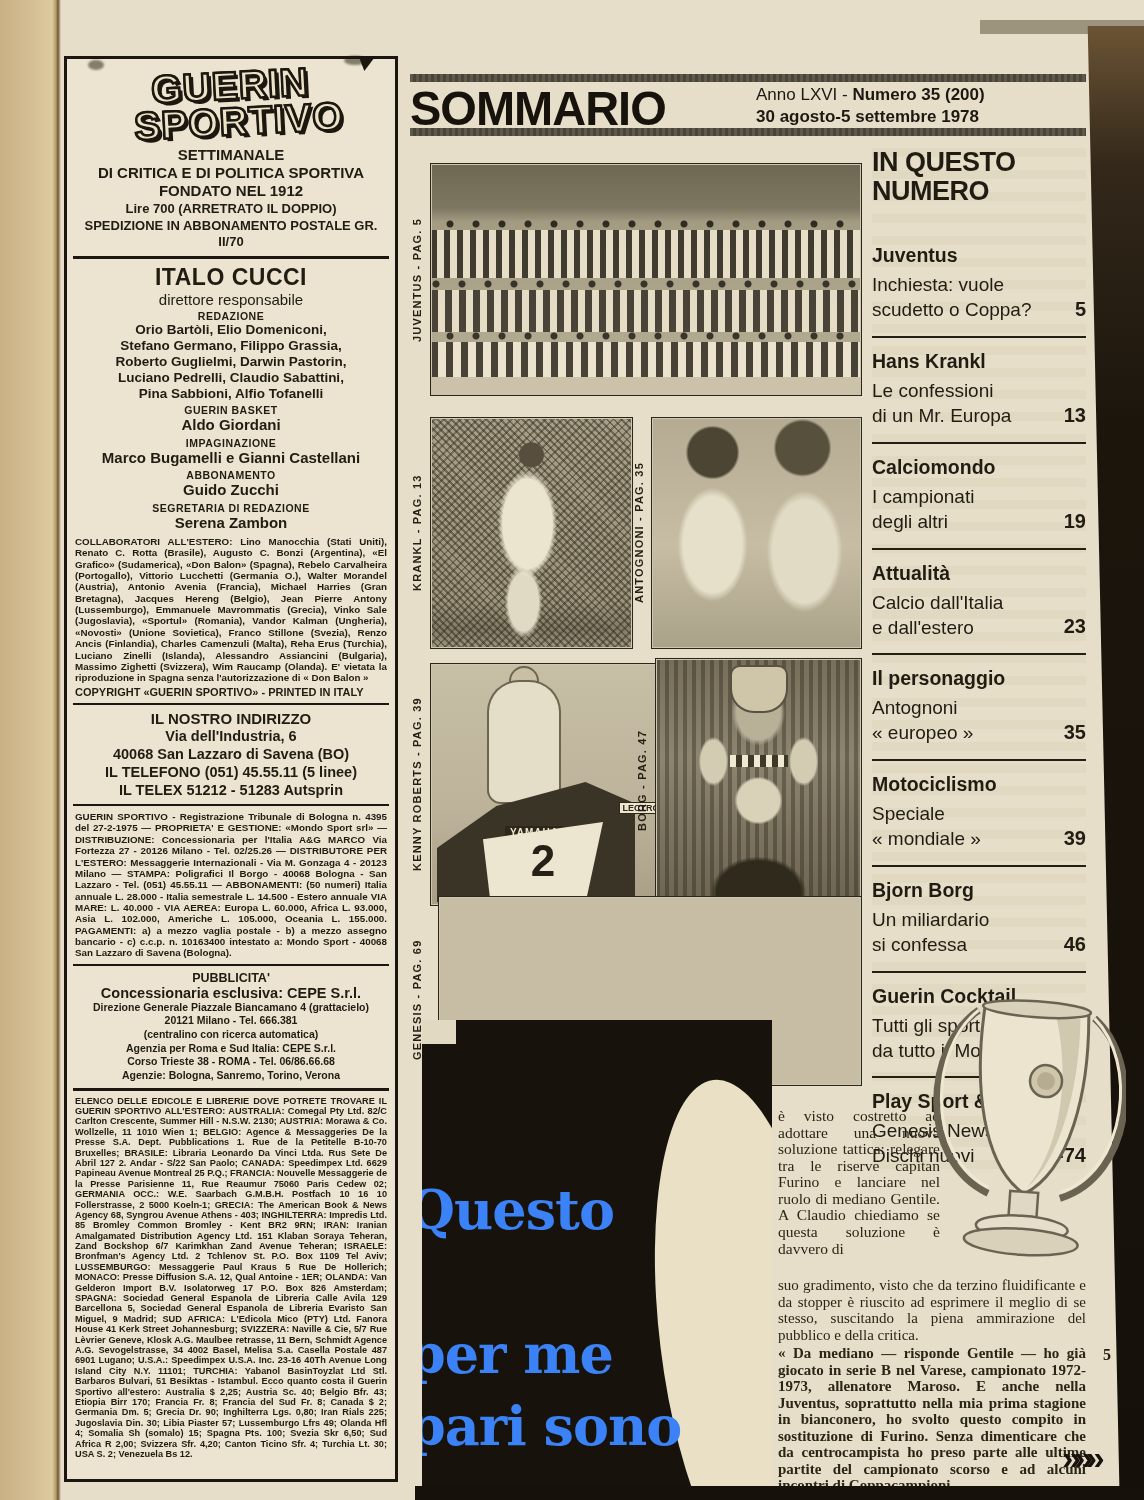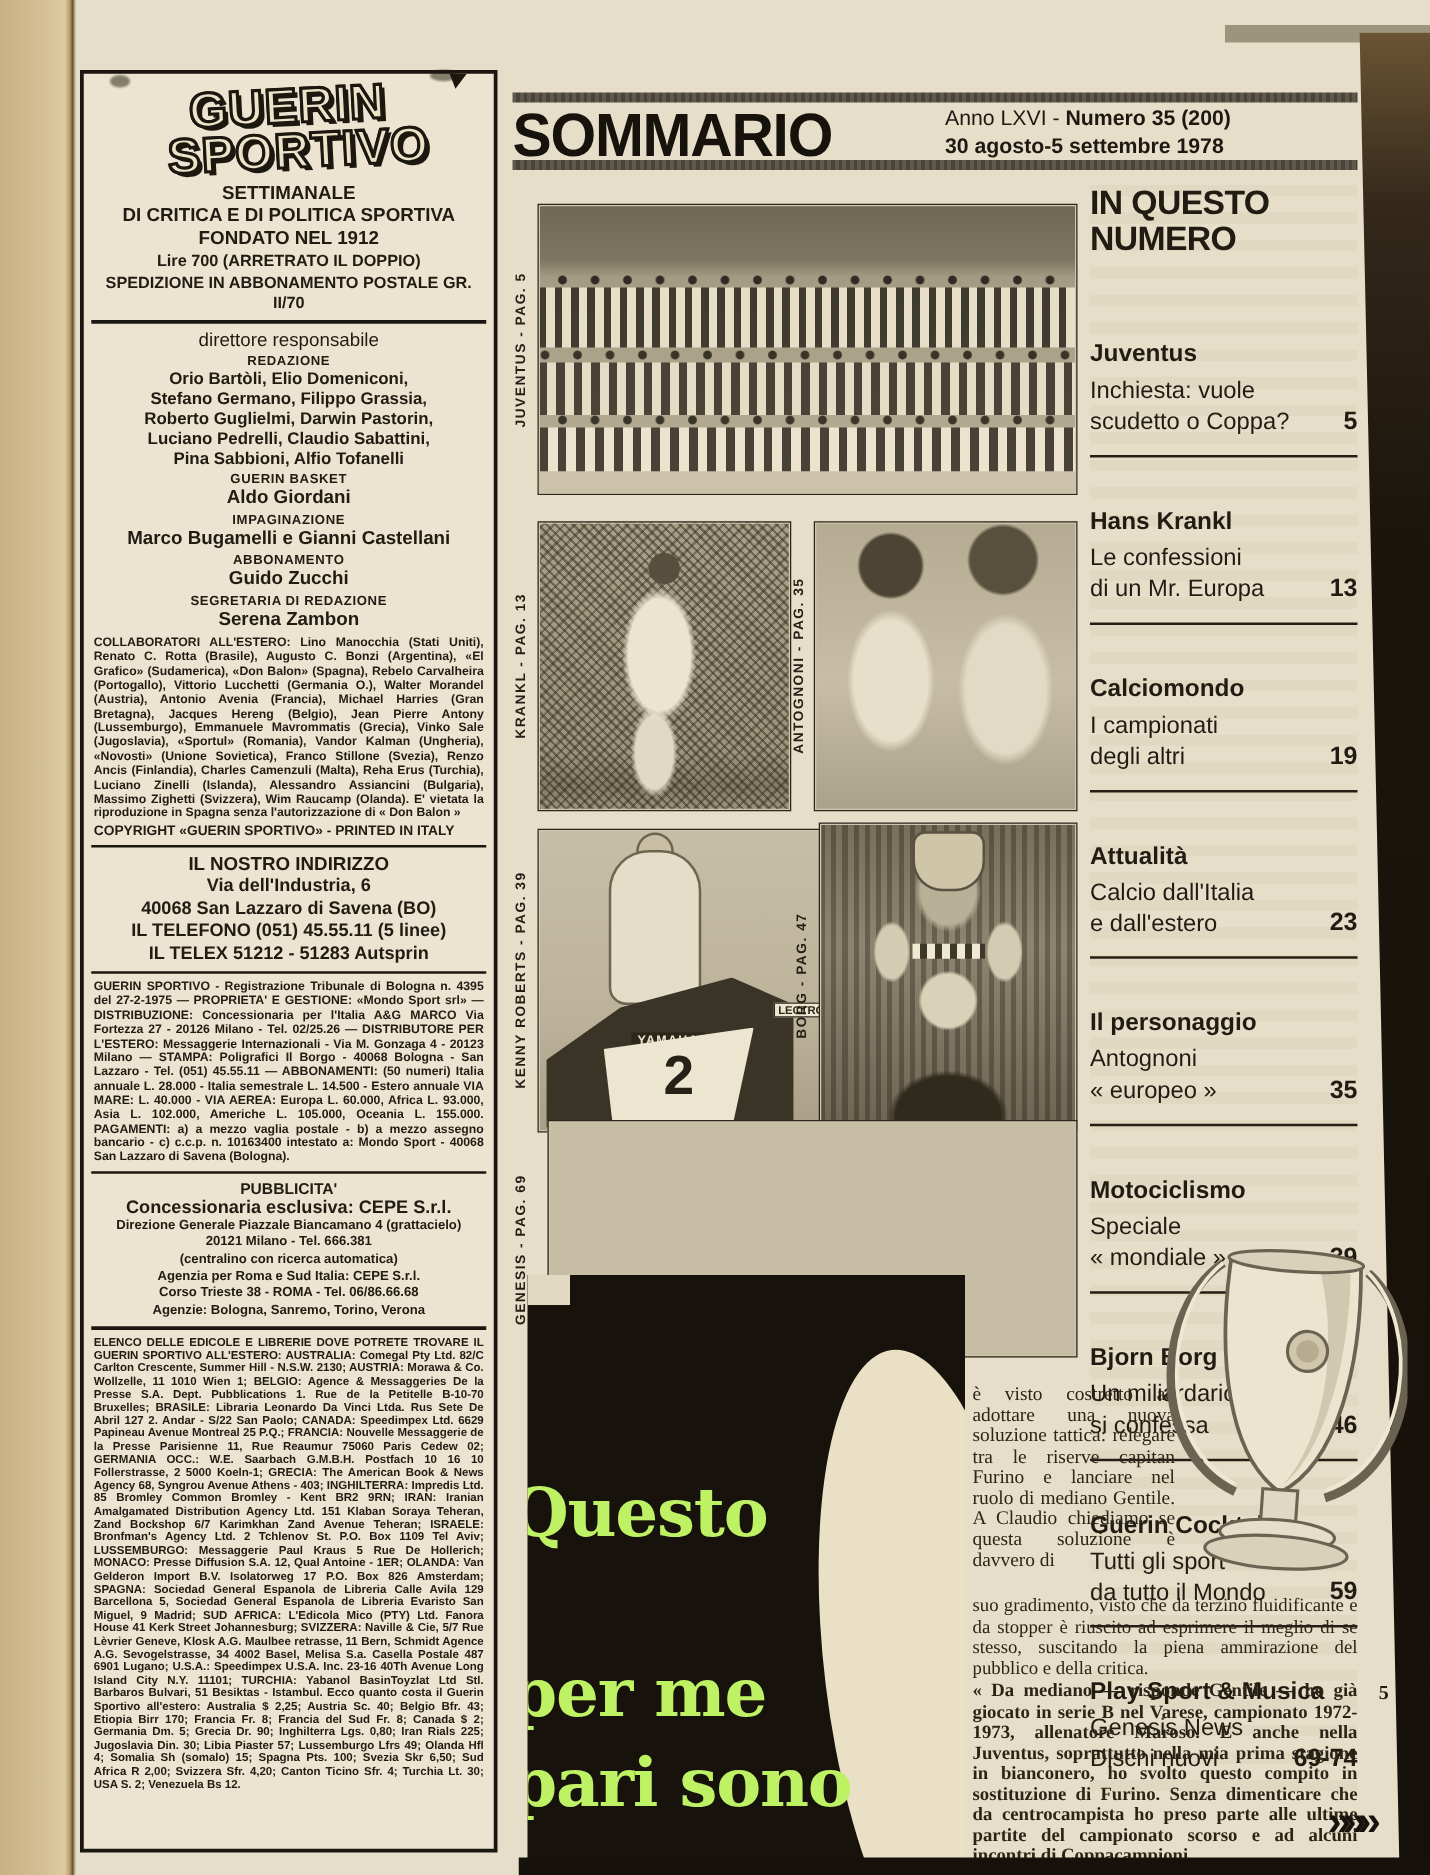--- a/index.html
+++ b/index.html
@@ -130,32 +130,32 @@
     radial-gradient(ellipse 19px 25px at 88% 50%,#d2c9af 70%,transparent 84%),
     linear-gradient(180deg,#241f14 0,#241f14 5px,#ccc3aa 6px,#c3ba a1 60%,#b5ac93 100%);
     background-color:#c6bda4;}
 
   
   #toc{left:872px;top:148px;width:214px;
     background:repeating-linear-gradient(180deg,rgba(150,138,92,.07) 0 9px,transparent 9px 22px);}
   #toc-title{font-weight:900;font-size:27px;line-height:1.08;letter-spacing:-.5px;margin-bottom:26px;}
   .toc-entry{margin:0 0 0 0;padding:12px 0 14px 0;}
   .toc-sep{height:2px;background:#241f15;}
-  .toc-t{font-weight:900;font-size:19.5px;margin-bottom:6px;margin-top:28px;}
+  .toc-t{font-weight:900;font-size:19.5px;margin-bottom:6px;}
   .toc-d{font-size:19px;line-height:1.25;}
   .toc-last{display:flex;justify-content:space-between;align-items:flex-end;}
   .toc-page{font-weight:900;font-size:20px;}
 
   
   #ad{left:422px;top:1020px;width:350px;height:470px;background:#17130c;overflow:hidden;}
   #ad-notch{position:absolute;left:0;top:0;width:34px;height:24px;background:#e2d9c2;}
   #ad-sil{position:absolute;right:-58px;top:58px;width:170px;height:520px;background:#e9e0c6;
     border-radius:50%;transform:rotate(-7deg);}
   .ad-line{position:absolute;left:-14px;width:300px;font-family:"DejaVu Serif",serif;
-    font-weight:bold;font-size:54px;color:#bef264;letter-spacing:-1px;white-space:nowrap;}
+    font-weight:bold;font-size:54px;color:#3b82f6;letter-spacing:-1px;white-space:nowrap;}
 
   
   #trophy{left:930px;top:992px;width:196px;height:292px;z-index:6;}
 
   
   #article{left:778px;top:1108px;width:308px;font-family:"Liberation Serif",serif;color:#2b2516;}
   #art-p1{width:162px;font-size:15.5px;line-height:1.07;text-align:justify;}
   #art-p2{margin-top:20px;font-size:15px;line-height:1.1;text-align:justify;}
   #art-quote{margin-top:2px;font-size:15px;line-height:1.1;text-align:justify;font-weight:bold;}
   #art-page{left:1103px;top:1346px;font-weight:bold;font-size:16px;font-family:"Liberation Serif",serif;}
@@ -174,20 +174,21 @@
     <div class="logo-line">GUERIN</div>
     <div class="logo-line l2">SPORTIVO</div>
     <div class="mascot"></div>
   </div>
   <div class="m-sub">SETTIMANALE</div>
   <div class="m-sub">DI CRITICA E DI POLITICA SPORTIVA</div>
   <div class="m-sub">FONDATO NEL 1912</div>
   <div class="m-small">Lire 700 (ARRETRATO IL DOPPIO)</div>
   <div class="m-small">SPEDIZIONE IN ABBONAMENTO POSTALE GR. II/70</div>
   <div class="mrule thick"></div>
+  <div class="m-director">ITALO CUCCI</div>
   <div class="m-role">direttore responsabile</div>
   <div class="m-label">REDAZIONE</div>
   <div class="m-name">Orio Bartòli, Elio Domeniconi,</div>
   <div class="m-name">Stefano Germano, Filippo Grassia,</div>
   <div class="m-name">Roberto Guglielmi, Darwin Pastorin,</div>
   <div class="m-name">Luciano Pedrelli, Claudio Sabattini,</div>
   <div class="m-name">Pina Sabbioni, Alfio Tofanelli</div>
   <div class="m-label">GUERIN BASKET</div>
   <div class="m-name-lg">Aldo Giordani</div>
   <div class="m-label">IMPAGINAZIONE</div>

